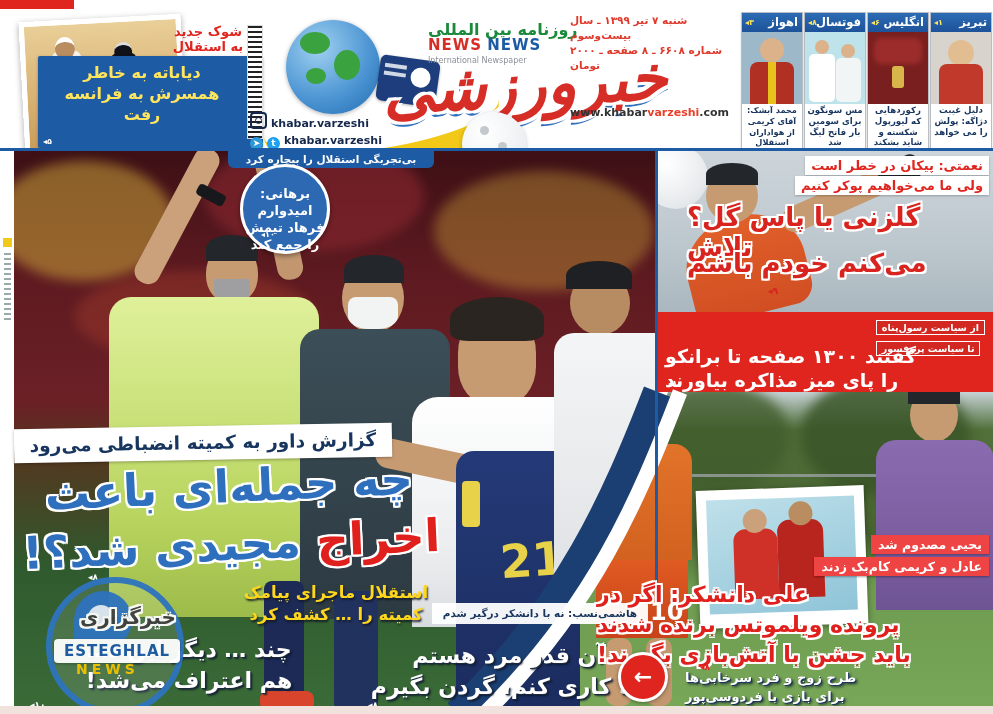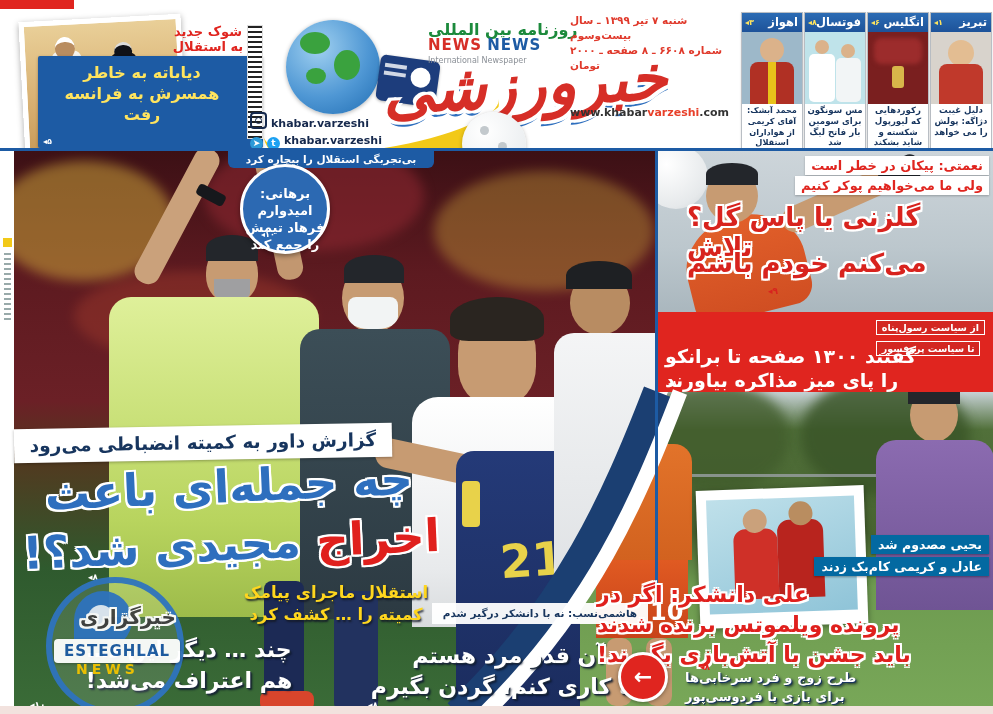--- a/index.html
+++ b/index.html
@@ -115,21 +115,21 @@
   .bottom-photo{left:580px;top:392px;width:413px;height:314px;overflow:hidden;z-index:2;
      background:linear-gradient(180deg,#c7d2d6 0%,#51703a 12%,#476330 45%,#6e9b50 62%,#78a758 100%);
      clip-path:path('M 88,0 L 413,0 L 413,314 L -60,314 C 5,210 45,105 88,0 Z');}
   .fence{position:absolute;left:0;top:82px;width:413px;height:3px;background:#9aa0a4;opacity:.8;}
   .jersey10{position:absolute;color:#fff;font-weight:900;font-size:24px;}
   .frame{position:absolute;left:118px;top:96px;width:168px;height:138px;background:#fff;transform:rotate(-2deg);
          box-shadow:0 2px 6px rgba(0,0,0,.4);}
   .frame-inner{position:absolute;left:10px;top:10px;right:10px;bottom:14px;background:linear-gradient(160deg,#bfe0ea,#8fc4d8);overflow:hidden;}
   .swoosh-svg{left:0;top:0;width:993px;height:714px;z-index:3;pointer-events:none;}
   .yahya{z-index:7;right:4px;text-align:left;}
-  .ychip{display:inline-block;background:#0369a1;color:#fff;font-weight:900;font-size:12.5px;line-height:17px;
+  .ychip{display:inline-block;background:#ef4444;color:#fff;font-weight:900;font-size:12.5px;line-height:17px;
          padding:1px 7px;box-shadow:0 1px 2px rgba(0,0,0,.35);}
   .karimi-h{right:6px;z-index:7;color:#e0201d;font-weight:900;font-size:22px;line-height:30px;text-align:left;width:390px;}
   .zoj{right:8px;z-index:7;color:#fff;font-weight:900;font-size:13px;line-height:19px;text-align:left;width:300px;
        text-shadow:1px 1px 0 #17355e,2px 2px 3px rgba(10,20,40,.9);}
   .arrow-circle{left:618px;top:652px;width:44px;height:44px;border-radius:50%;background:#e0251f;border:3px solid #fff;
                 z-index:7;color:#fff;font-weight:900;font-size:22px;text-align:center;line-height:44px;box-shadow:0 1px 4px rgba(0,0,0,.4);}
   .tiny-pg{position:absolute;color:#fff;font-size:9px;font-weight:bold;z-index:7;}
 </style>
 </head>
 <body>

